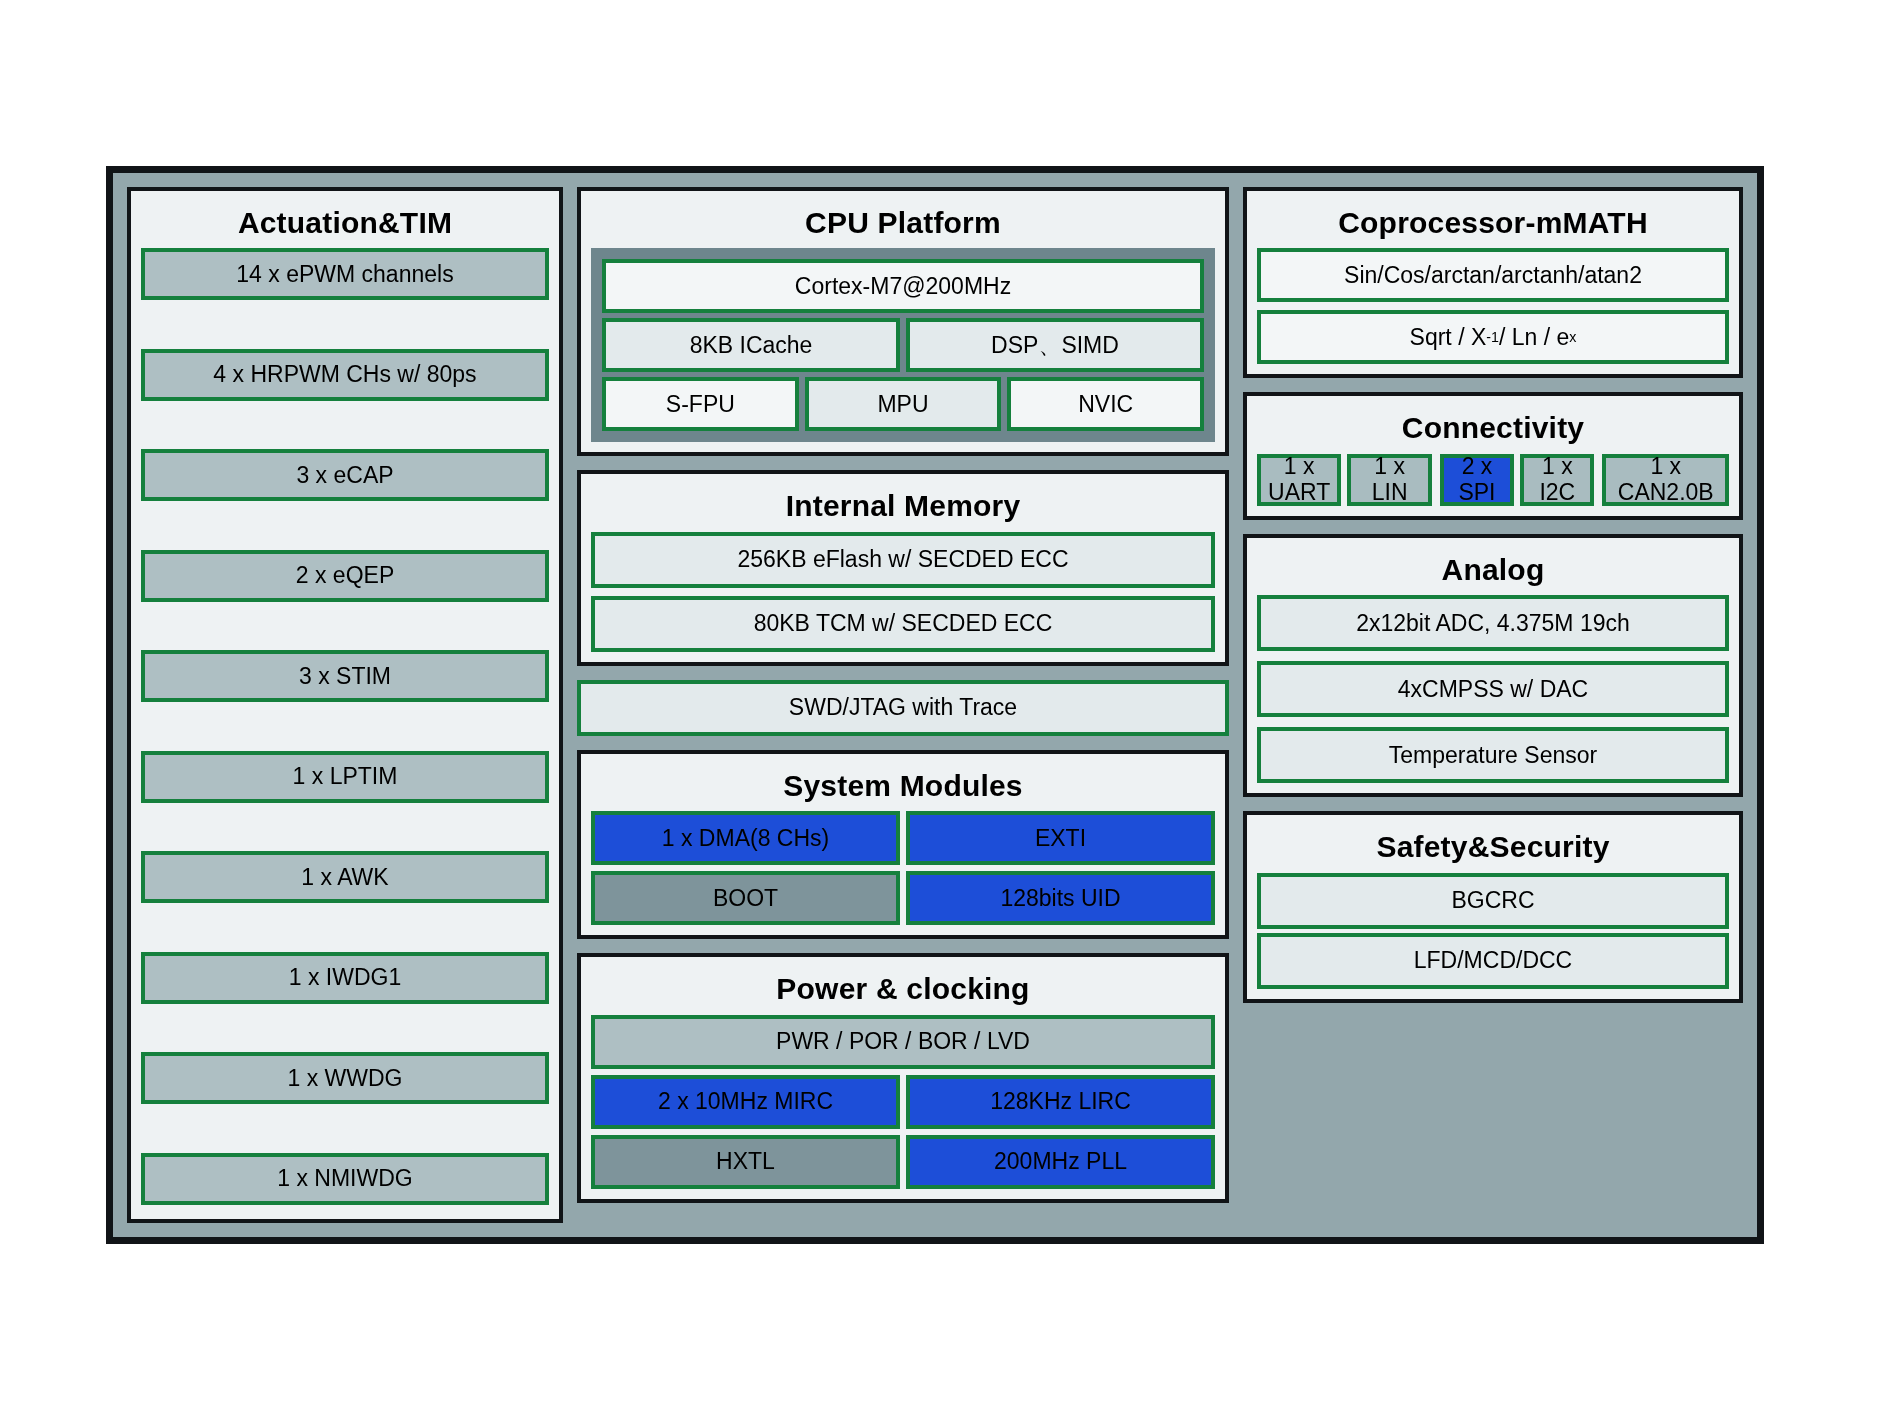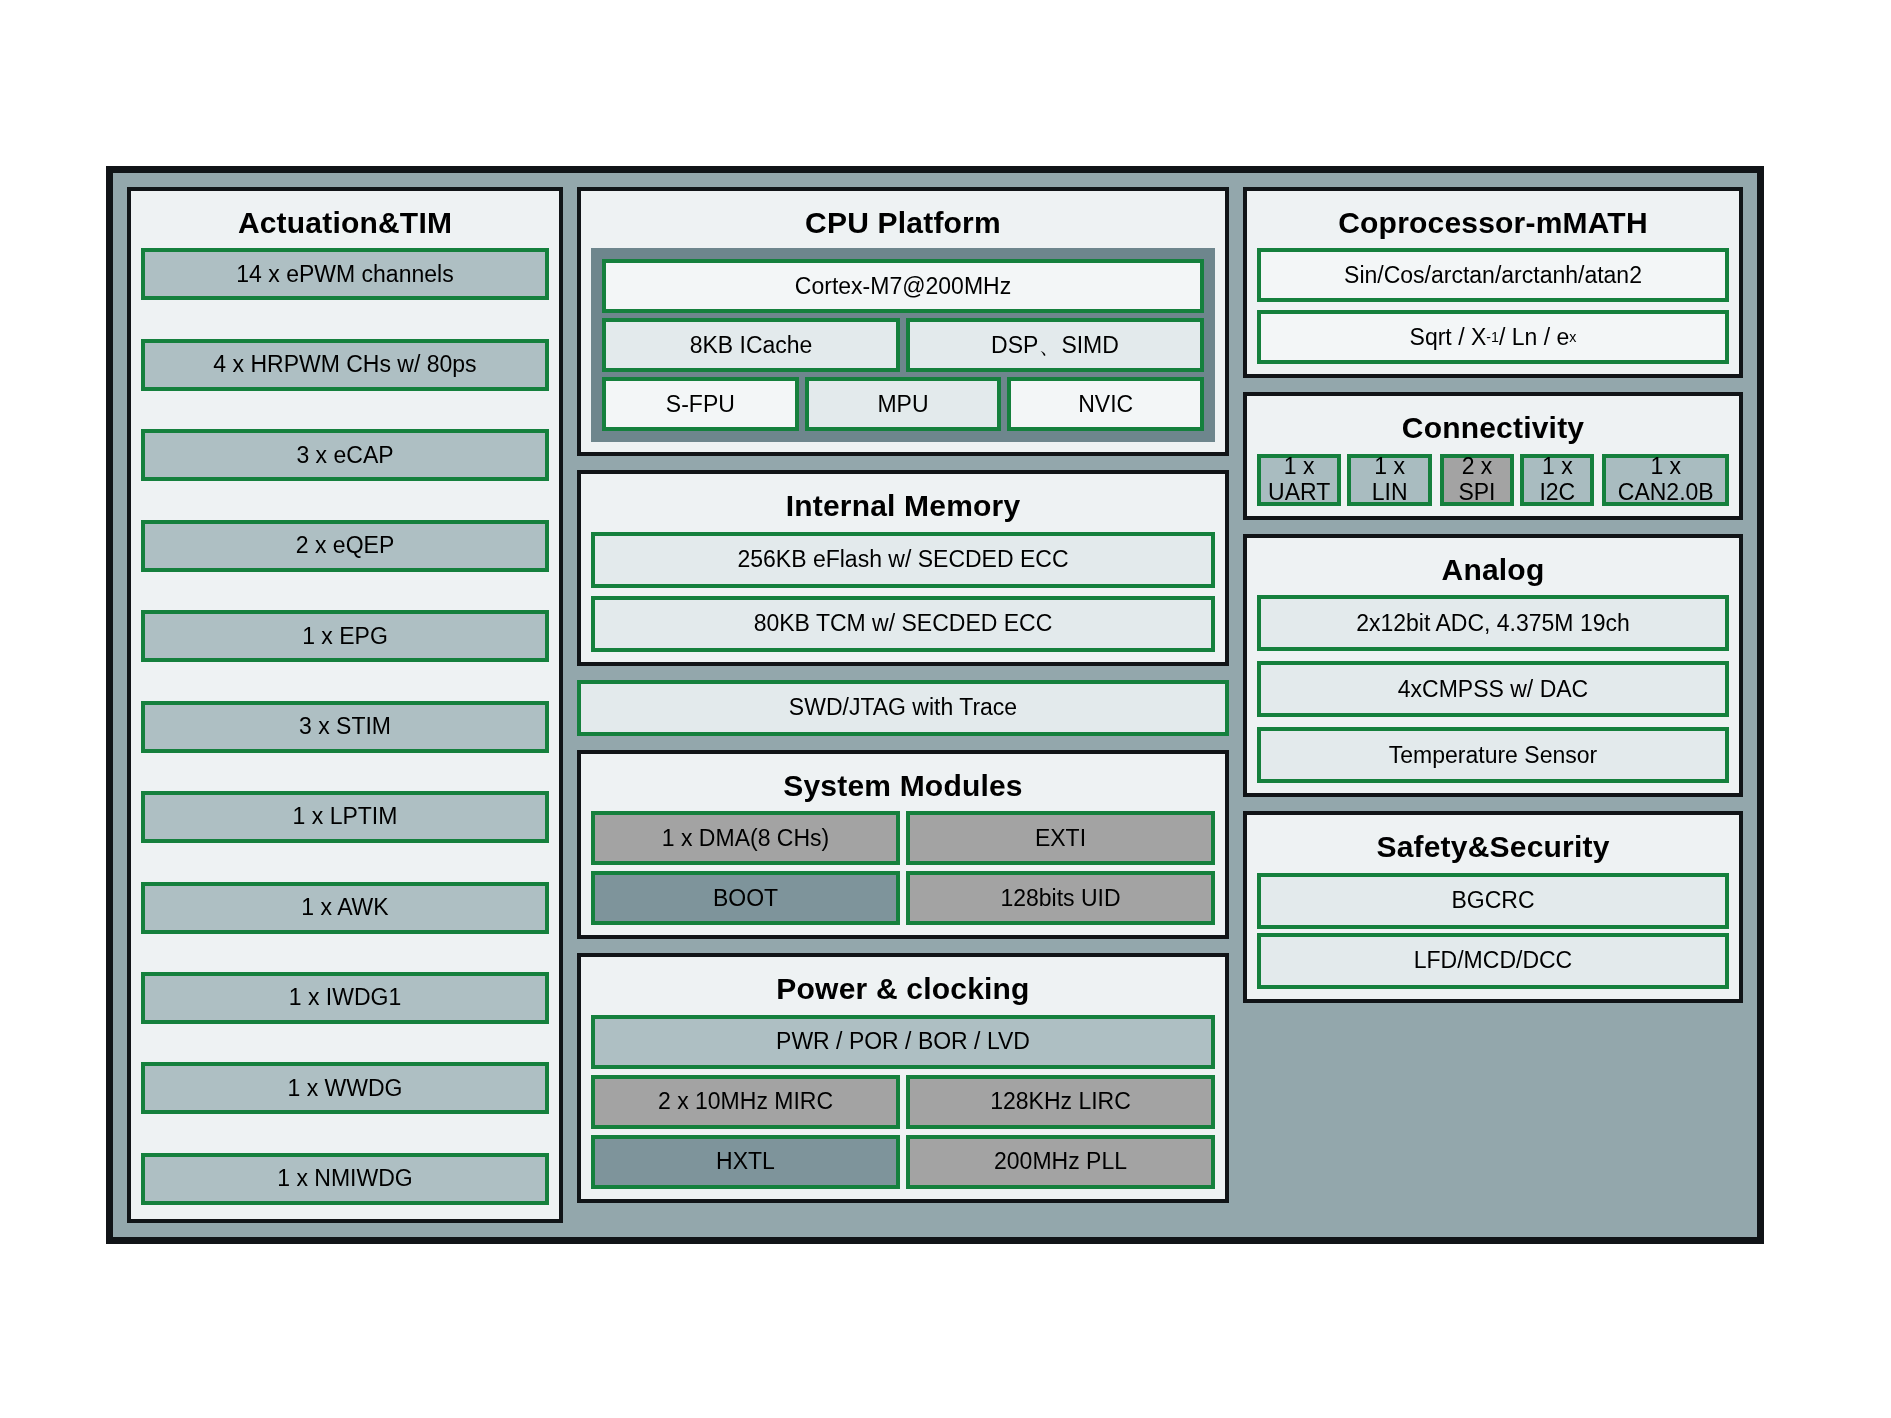--- a/index.html
+++ b/index.html
@@ -56,21 +56,21 @@
     justify-content:center;
     text-align:center;
     font-size:23px;
     line-height:1.1;
     padding:2px 6px;
   }
   .tone-light   { background:#f3f6f7; }
   .tone-pale    { background:#e3eaec; }
   .tone-mid     { background:#aebfc3; }
   .tone-slate   { background:#a9bcc0; }
-  .tone-dark    { background:#a3a3a3; }
+  .tone-dark    { background:#1d4ed8; }
   .tone-darker  { background:#7e949b; }
 
   
   .panel-actuation{flex:1;justify-content:flex-start;}
   .act-list{display:flex;flex-direction:column;flex:1;justify-content:space-between;padding-bottom:4px;}
   .act-list .box{height:52px;}
 
   
   .cpu-inner{
     border:6px solid #6e868d;
@@ -121,21 +121,20 @@
 <div class="chip">
 
   <div class="col col-left">
     <div class="panel panel-actuation">
       <div class="panel-title">Actuation&amp;TIM</div>
       <div class="act-list">
         <div class="box tone-mid">14 x ePWM channels</div>
         <div class="box tone-mid">4 x HRPWM CHs w/ 80ps</div>
         <div class="box tone-mid">3 x eCAP</div>
         <div class="box tone-mid">2 x eQEP</div>
-        <div class="box tone-mid">1 x EPG</div>
         <div class="box tone-mid">3 x STIM</div>
         <div class="box tone-mid">1 x LPTIM</div>
         <div class="box tone-mid">1 x AWK</div>
         <div class="box tone-mid">1 x IWDG1</div>
         <div class="box tone-mid">1 x WWDG</div>
         <div class="box tone-mid">1 x NMIWDG</div>
       </div>
     </div>
   </div>
 

